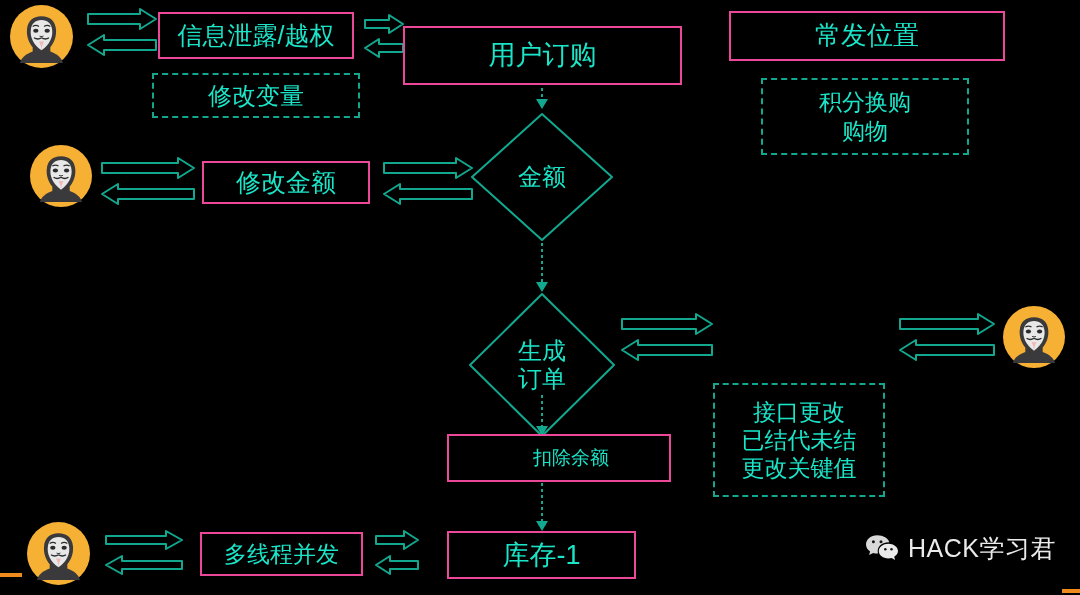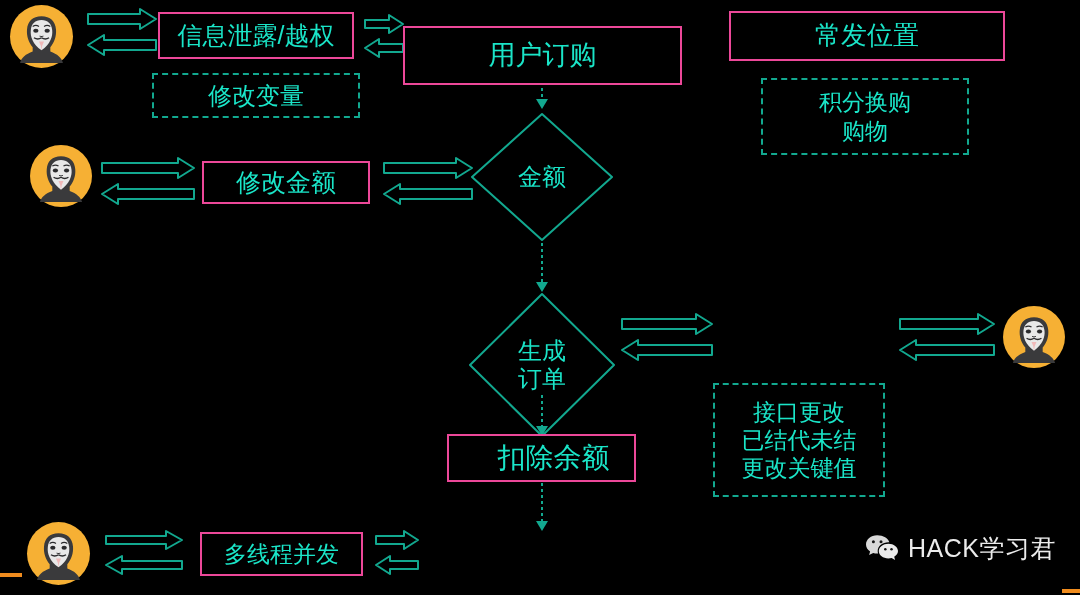--- a/index.html
+++ b/index.html
@@ -238,22 +238,23 @@
     </svg>
     <div class="diamond-label" style="font-size:24px;">生成
 订单</div>
   </div>
 
 
   <div class="node box-dashed" style="left:713px; top:383px; width:172px; height:114px; font-size:23px;">接口更改
 已结代未结
 更改关键值</div>
 
-  <div class="node box-solid" style="left:447px; top:434px; width:189px; height:48px; font-size:28px;padding-left:24px;">扣除余额</div>
-
+  <div class="node box-solid" style="left:447px; top:434px; width:224px; height:48px; font-size:19px;padding-left:24px;">扣除余额</div>
+
+  <div class="node box-solid" style="left:447px; top:531px; width:189px; height:48px; font-size:27px;">库存-1</div>
 
   <div class="node box-solid" style="left:200px; top:532px; width:163px; height:44px; font-size:23px;">多线程并发</div>
 
   <div class="watermark" style="left:865px; top:532px;">
     <svg width="34" height="30" viewBox="0 0 34 30">
       <path d="M12.2 1.2 C5.9 1.2 1 5.4 1 10.4 C1 13.2 2.6 15.7 5.1 17.4 L4.1 21.0 L8.2 18.9 C9.5 19.3 10.8 19.5 12.2 19.5 C12.5 19.5 12.8 19.5 13.1 19.5 C12.8 18.7 12.7 17.9 12.7 17.0 C12.7 12.1 17.5 8.2 23.4 8.2 C23.7 8.2 24.0 8.2 24.3 8.2 C23.3 4.2 18.3 1.2 12.2 1.2 Z" fill="#d9d9d9"></path>
       <circle cx="8.4" cy="7.8" r="1.5" fill="#151515"></circle>
       <circle cx="16.0" cy="7.8" r="1.5" fill="#151515"></circle>
       <path d="M33 17.1 C33 13.0 28.7 9.7 23.4 9.7 C18.1 9.7 13.8 13.0 13.8 17.1 C13.8 21.2 18.1 24.5 23.4 24.5 C24.5 24.5 25.6 24.4 26.6 24.1 L30.1 25.9 L29.2 22.8 C31.5 21.4 33 19.4 33 17.1 Z" fill="#eaeaea"></path>
       <circle cx="20.3" cy="15.2" r="1.25" fill="#151515"></circle>

